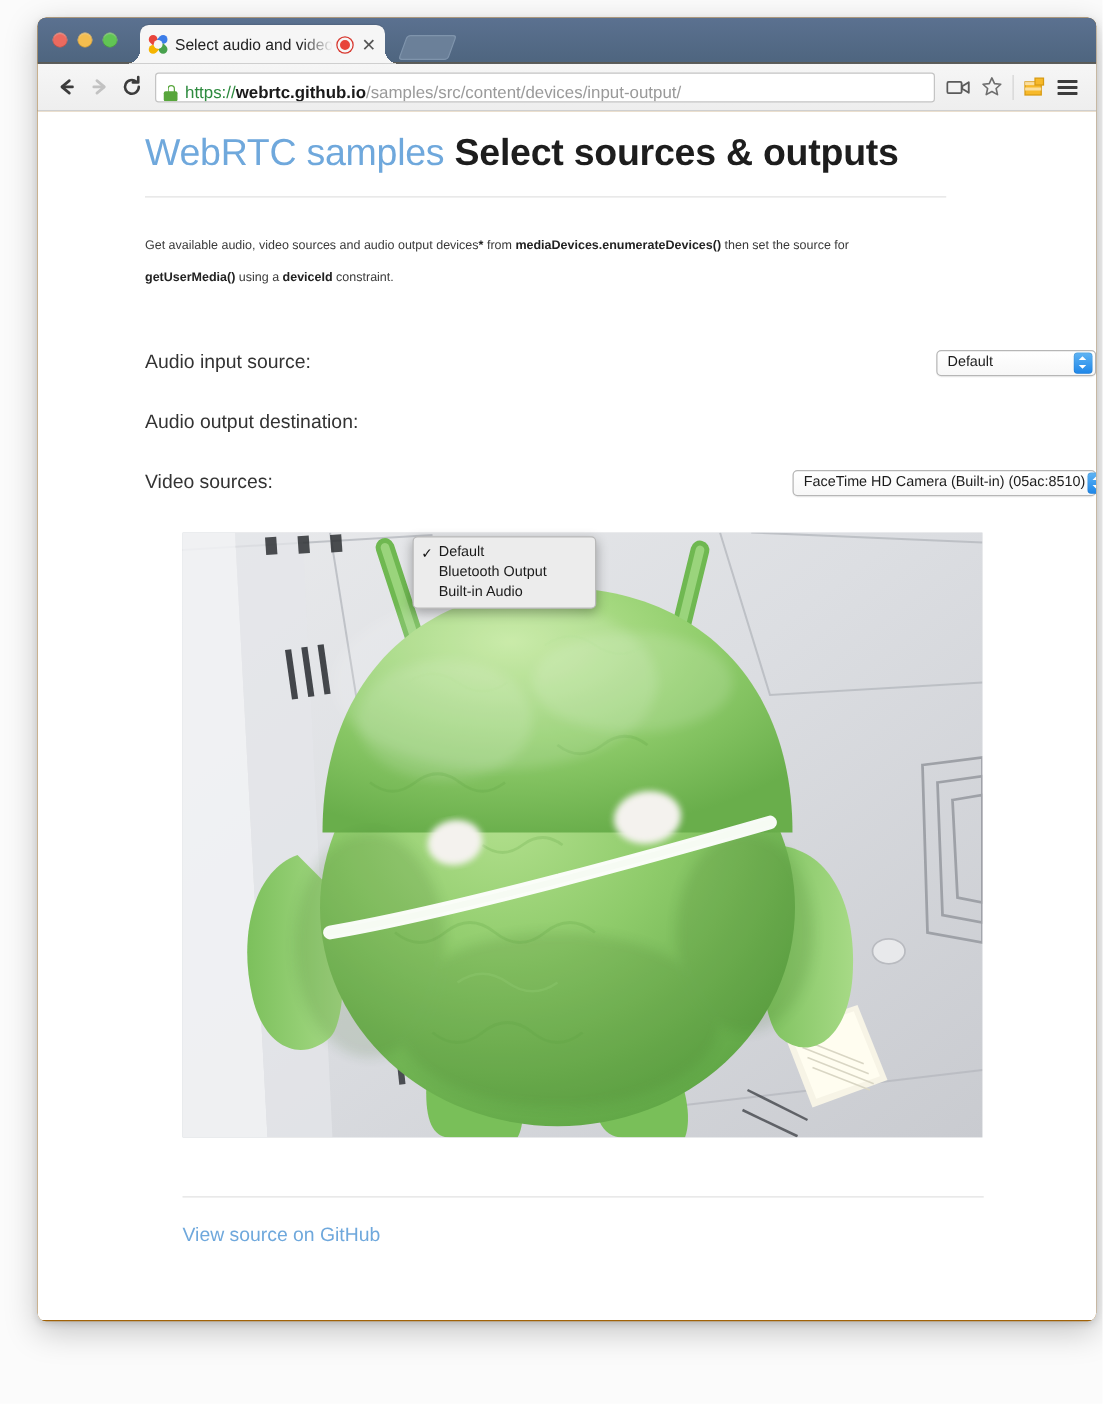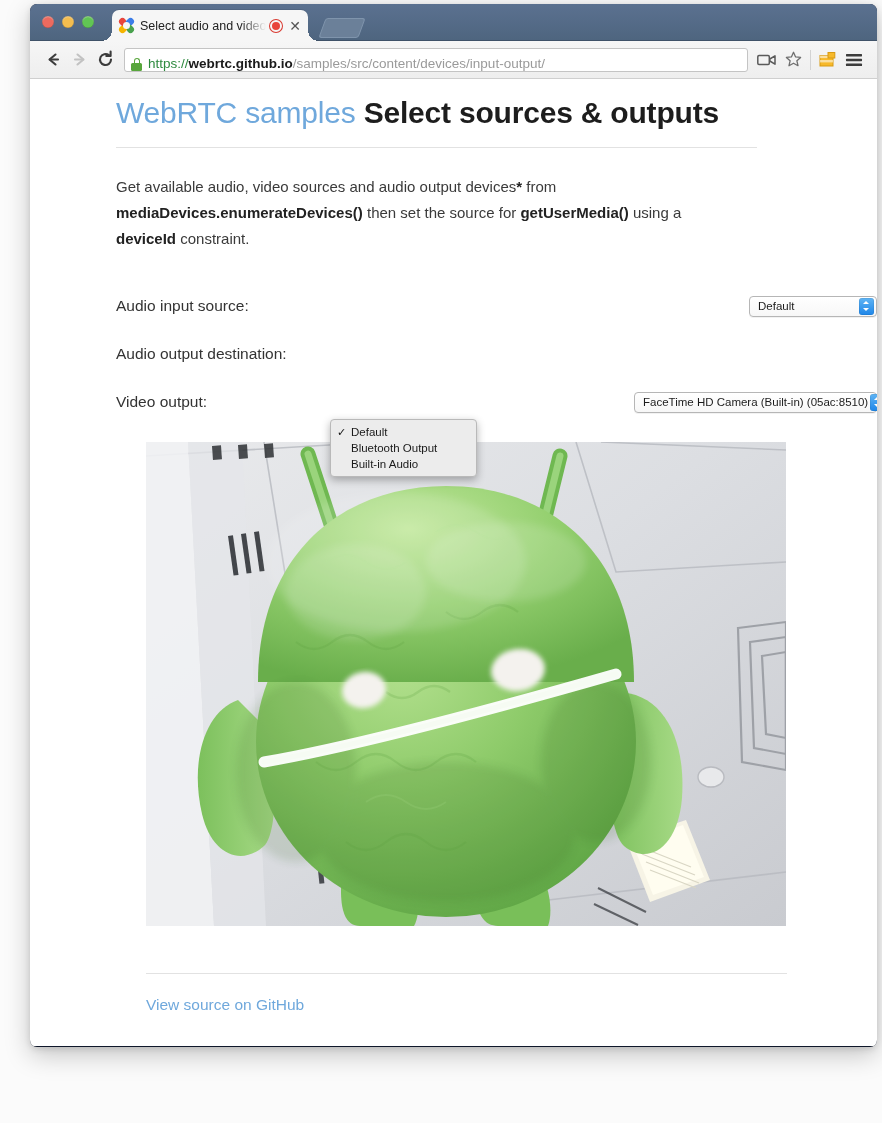--- a/index.html
+++ b/index.html
@@ -13,25 +13,25 @@
   body {
     background: #fbfbfb;
     font-family: "Liberation Sans", sans-serif;
     position: relative;
   }
 
   
   .browser-window {
     position: absolute;
     left: 30px;
-    top: 4px;
+    top: 14px;
     width: 847px;
     height: 1043px;
     border-radius: 7px;
-    background: #0f172a;
+    background: #a16207;
     box-shadow: 0 8px 26px rgba(0,0,0,0.22), 0 2px 6px rgba(0,0,0,0.12);
     overflow: hidden;
   }
 
   
   .titlebar {
     height: 37px;
     background: linear-gradient(#5b7190, #4e657f);
     position: relative;
     border-bottom: 1px solid #3f5268;
@@ -215,21 +215,21 @@
     width: 641px;
     height: 1px;
     border: none;
     background: #e2e2e2;
     margin: 16px 0 0 0;
   }
 
   p.intro {
     width: 600px;
     margin-top: 26px;
-    font-size: 15px;
+    font-size: 10px;
     line-height: 26px;
     color: #3a3a3a;
   }
   p.intro b { font-weight: 700; color: #222; }
 
   
   .form-area { margin-top: 30px; position: relative; }
   .row {
     height: 48px;
     display: flex;
@@ -447,21 +447,21 @@
             <span class="txt">Default</span>
             <span class="knob"></span>
           </div>
         </div>
 
         <div class="row">
           <span class="lbl">Audio output destination:</span>
         </div>
 
         <div class="row">
-          <span class="lbl">Video output:</span>
+          <span class="lbl">Video sources:</span>
           <div class="select" id="sel-video">
             <span class="txt">FaceTime HD Camera (Built-in) (05ac:8510)</span>
             <span class="knob"></span>
           </div>
         </div>
       </div>
 
       
       <div class="video-wrap">
         <svg viewBox="0 0 640 484" preserveAspectRatio="xMidYMid slice">

